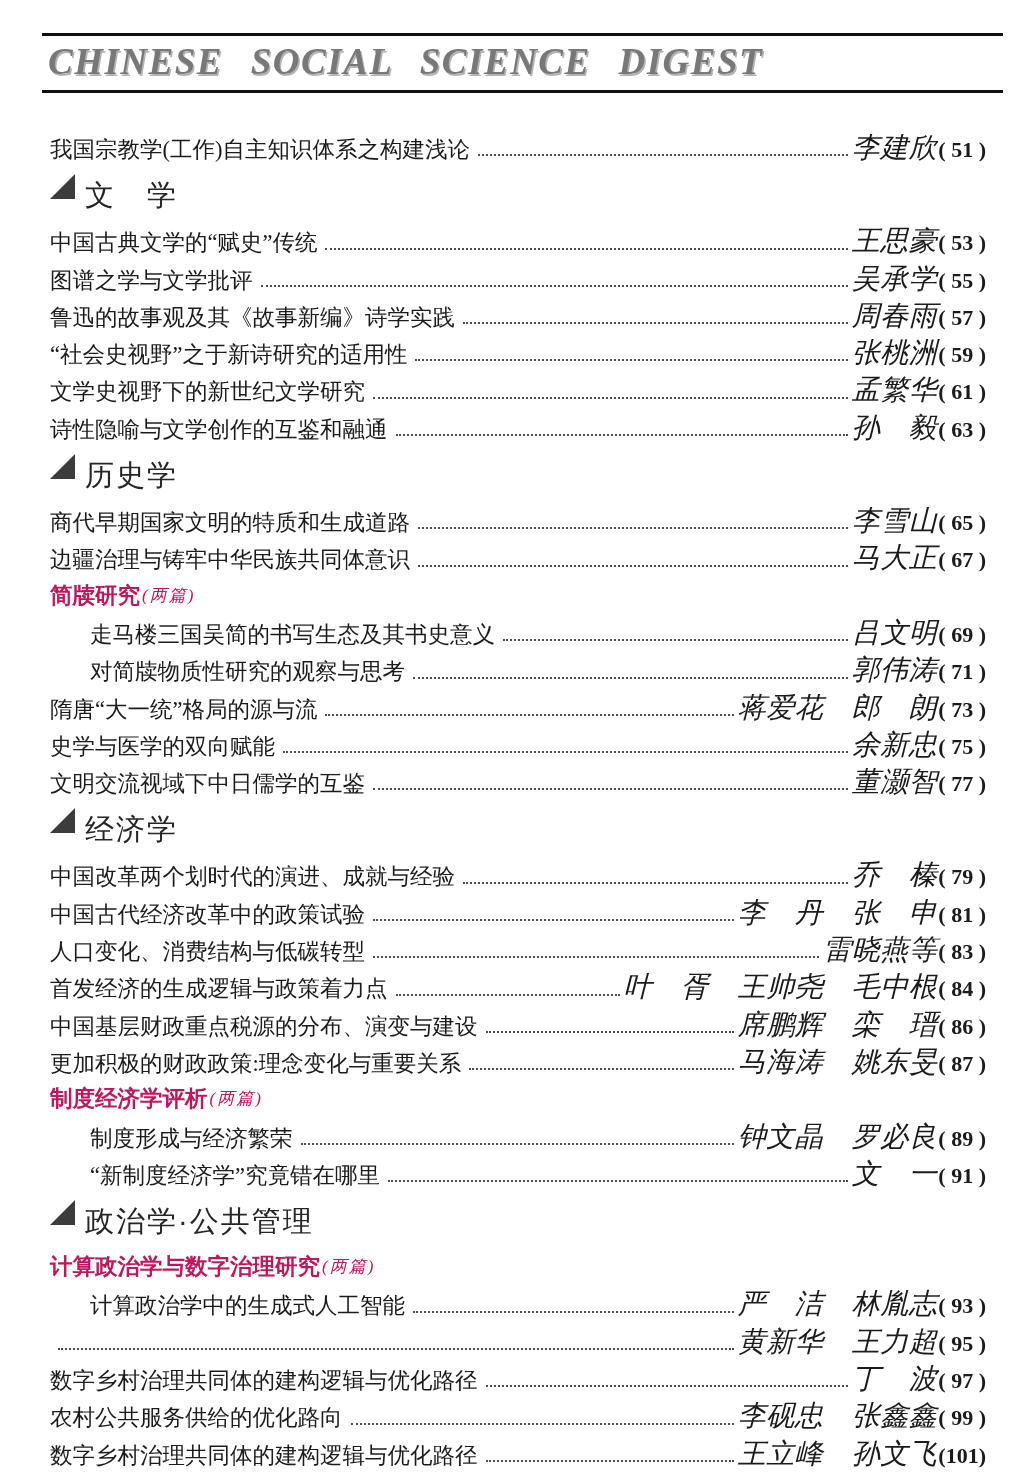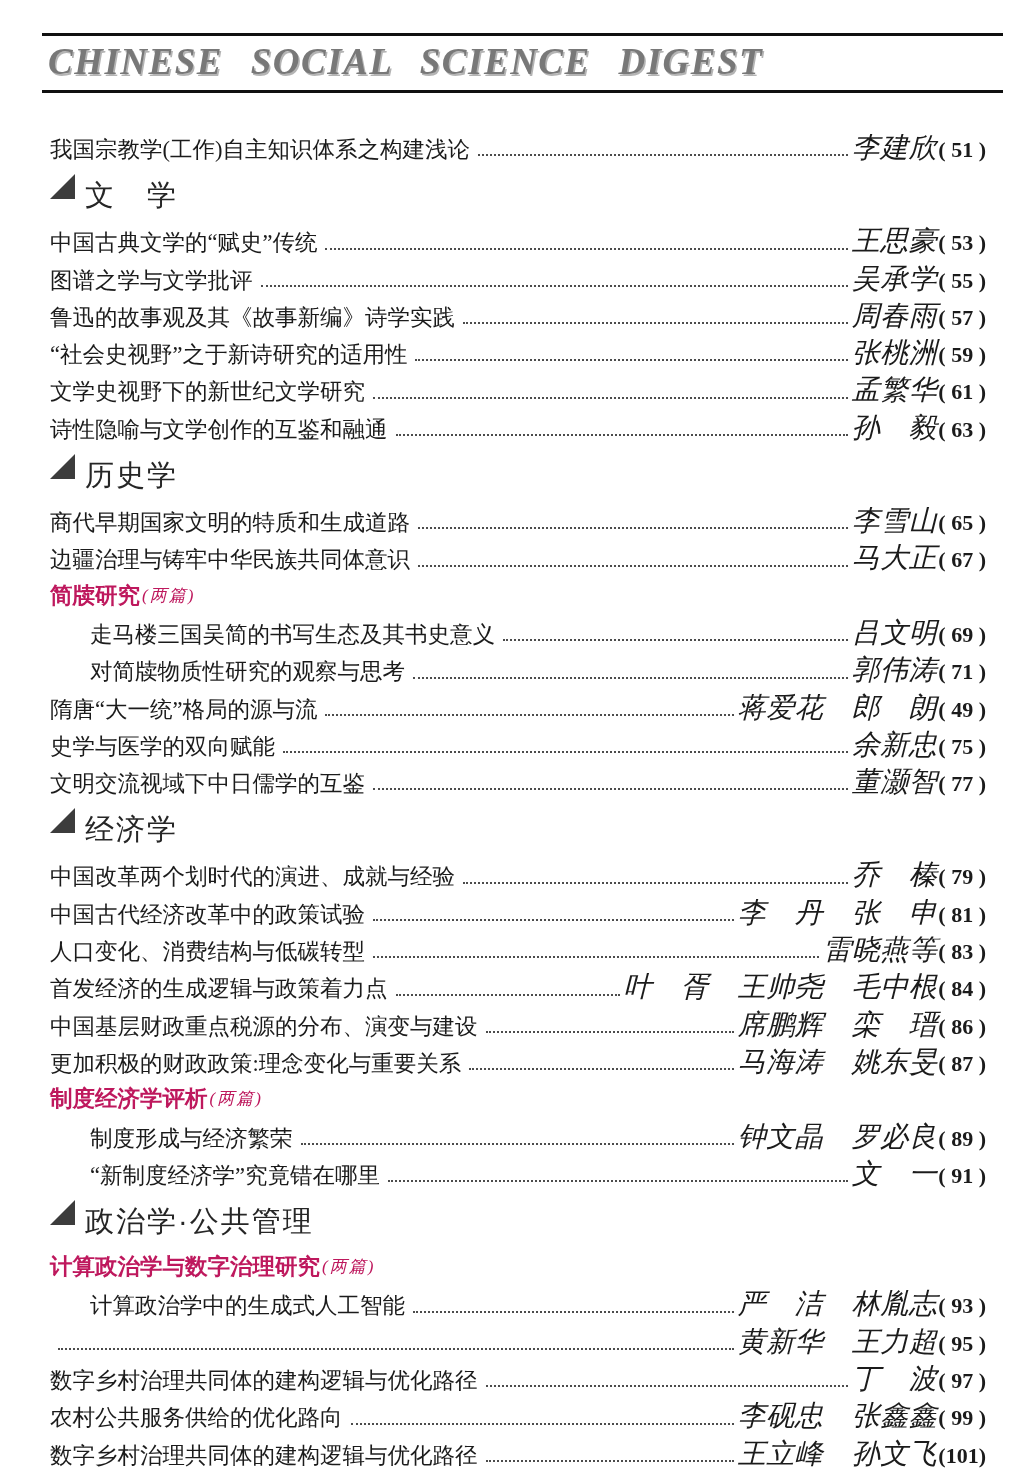--- a/index.html
+++ b/index.html
@@ -187,21 +187,21 @@
     <div class="row indent">
       <span class="title">对简牍物质性研究的观察与思考</span>
       <span class="leader"></span>
       <span class="authors">郭伟涛</span>
       <span class="page">( 71 )</span>
     </div>
     <div class="row">
       <span class="title">隋唐“大一统”格局的源与流</span>
       <span class="leader"></span>
       <span class="authors">蒋爱花　郎　朗</span>
-      <span class="page">( 49 )</span>
+      <span class="page">( 73 )</span>
     </div>
     <div class="row">
       <span class="title">史学与医学的双向赋能</span>
       <span class="leader"></span>
       <span class="authors">余新忠</span>
       <span class="page">( 75 )</span>
     </div>
     <div class="row">
       <span class="title">文明交流视域下中日儒学的互鉴</span>
       <span class="leader"></span>

